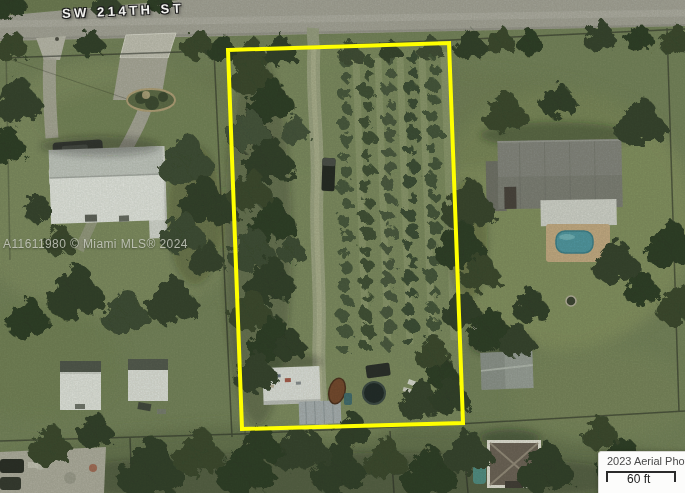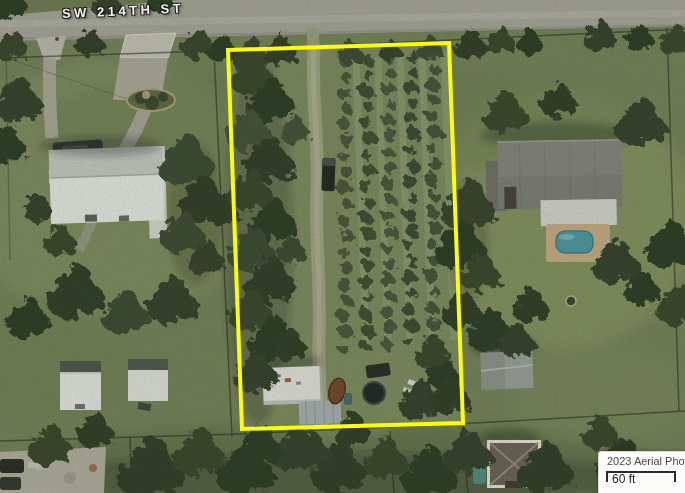--- a/index.html
+++ b/index.html
@@ -25,21 +25,21 @@
     background:#fcfcfb;border:1px solid #d8d8d4;border-radius:3px 0 0 0;
     box-shadow:0 0 4px rgba(0,0,0,.25);
   }
   .scale-attribution{
     position:absolute;left:8px;top:3px;font-size:11px;color:#4a4a4a;white-space:nowrap;
   }
   .scale-bar{
     position:absolute;left:7px;top:19px;width:66px;height:9px;
     border-top:2px solid #2b2b2b;border-left:2px solid #2b2b2b;border-right:2px solid #2b2b2b;
   }
-  .scale-label{position:absolute;left:13px;top:20px;font-size:12px;color:#222;}
+  .scale-label{position:absolute;left:28px;top:20px;font-size:12px;color:#222;}
 </style>
 </head>
 <body>
 
 <div class="stage">
 
 <svg width="685" height="493" viewBox="0 0 685 493">
   <defs>
     <filter id="soft" x="-40%" y="-40%" width="180%" height="180%">
           <feGaussianBlur stdDeviation="7"></feGaussianBlur>
@@ -362,20 +362,21 @@
     <use href="#tuft" transform="translate(310,450) scale(1.1)" fill="#33412a"></use>
   </g>
 
   <rect width="685" height="493" filter="url(#grain)" opacity=".4" style="mix-blend-mode:multiply"></rect>
   <rect width="685" height="493" fill="#8a937b" opacity=".06"></rect>
 
   <polygon points="228,50 449,43 463,423 242,429" fill="none" stroke-width="4" stroke="#FFFF00"></polygon>
 </svg>
 
 <div class="street-label">SW 214TH ST</div>
+<div class="watermark">A11611980 © Miami MLS® 2024</div>
 
 <div class="scale-box">
   <div class="scale-attribution">2023 Aerial Photography</div>
   <div class="scale-bar"></div>
   <div class="scale-label">60 ft</div>
 </div>
 
 </div>
 
 </body></html>

